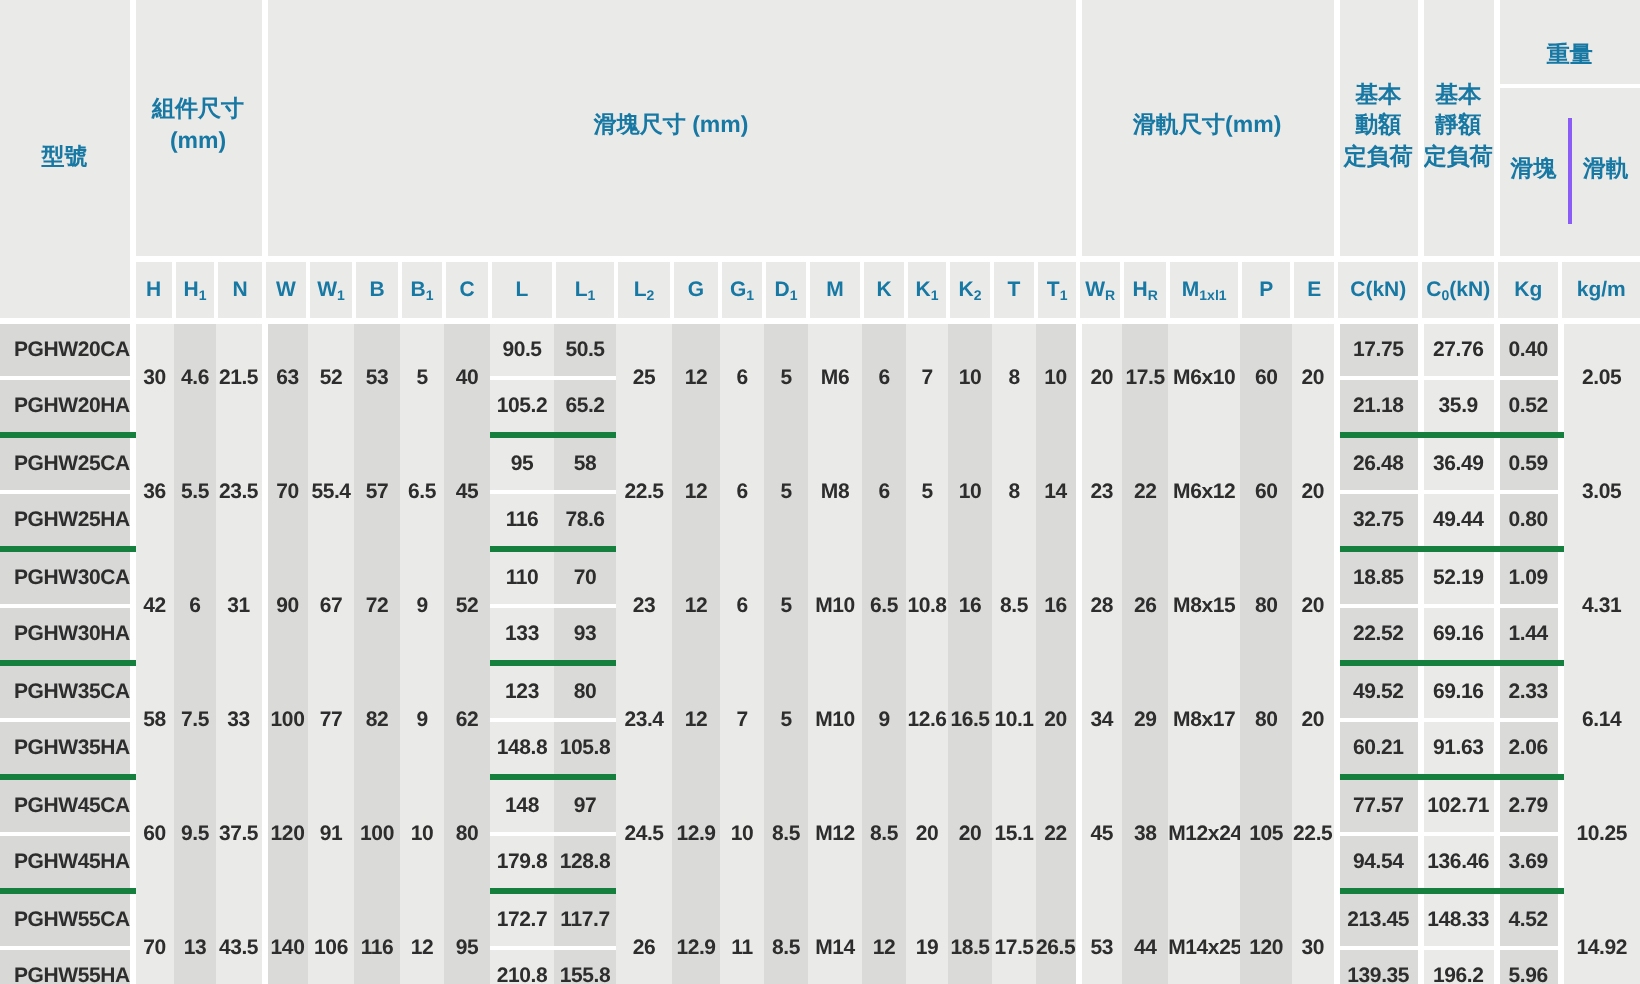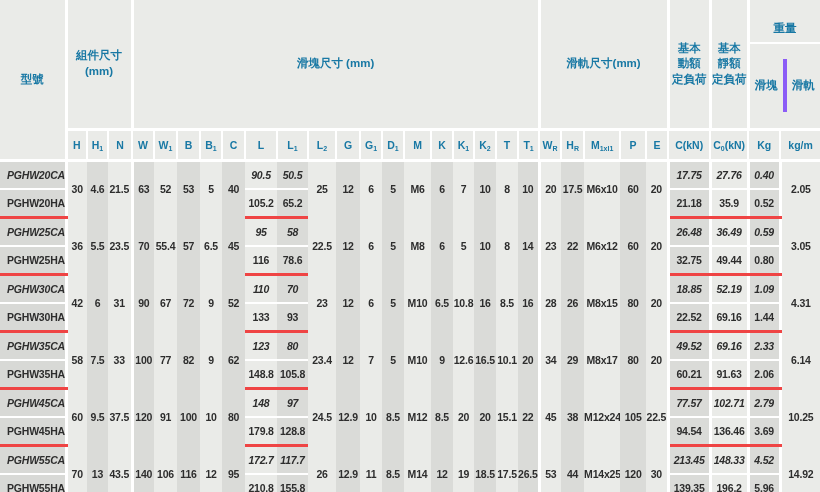--- a/index.html
+++ b/index.html
@@ -13,27 +13,27 @@
   tr.h1 th:last-child{border-right:none;}
   th.model-h{font-size:11.5px;}
   tr.h2 th{height:28px;border-bottom:3px solid #fff;border-right:2px solid #fff;font-size:10.5px;}
   tr.h2 th:last-child{border-right:none;}
   sub{font-size:7px;vertical-align:-2px;line-height:0;}
   
   th.wt{vertical-align:top;white-space:normal;margin-left:48px;}
   .wt-top{height:26px;display:flex;align-items:center;justify-content:center;border-bottom:2px solid #fff;}
   .wt-bot{height:53px;display:flex;}
   .wt-bot span{flex:1;display:flex;align-items:center;justify-content:center;}
-  .wt-bot span:first-child{border-right:4px solid #8b5cf6;}
+  .wt-bot span:first-child{border-right:2px solid #8b5cf6;}
   
   tbody td{background:#eaebe8;font-size:10.5px;font-weight:bold;color:#2d2d2d;height:26px;letter-spacing:-0.2px;}
   tbody td.g{background:#dadbd8;}
   tbody td.model{background:#d8d9d6;text-align:left;padding-left:7px;}
-  tbody tr.r2 td{border-bottom:3px solid #ef4444;}
-  tbody td.split-top{border-bottom:2px solid #fff;font-style:italic;}
+  tbody tr.r2 td{border-bottom:3px solid #15803d;}
+  tbody td.split-top{border-bottom:2px solid #fff;}
   tbody td.sep{border-right:3px solid #fff;}
 </style>
 </head>
 <body>
 
 <div class="sheet">
   <table>
     <colgroup id="cols">
         <col style="width: 66px;">
         <col style="width: 21px;">

